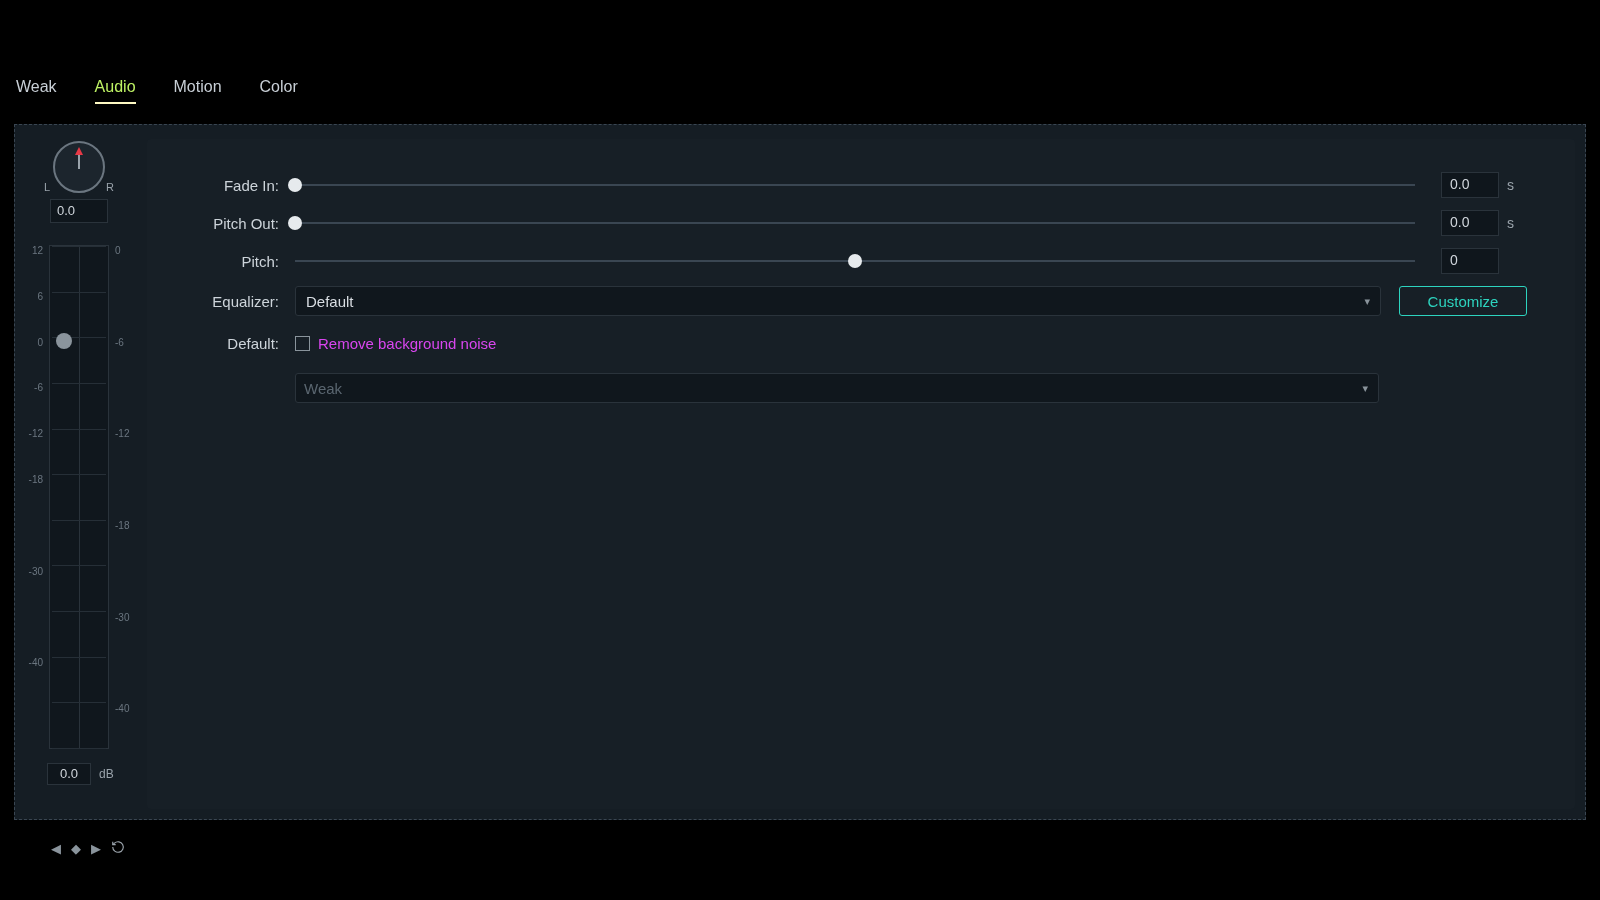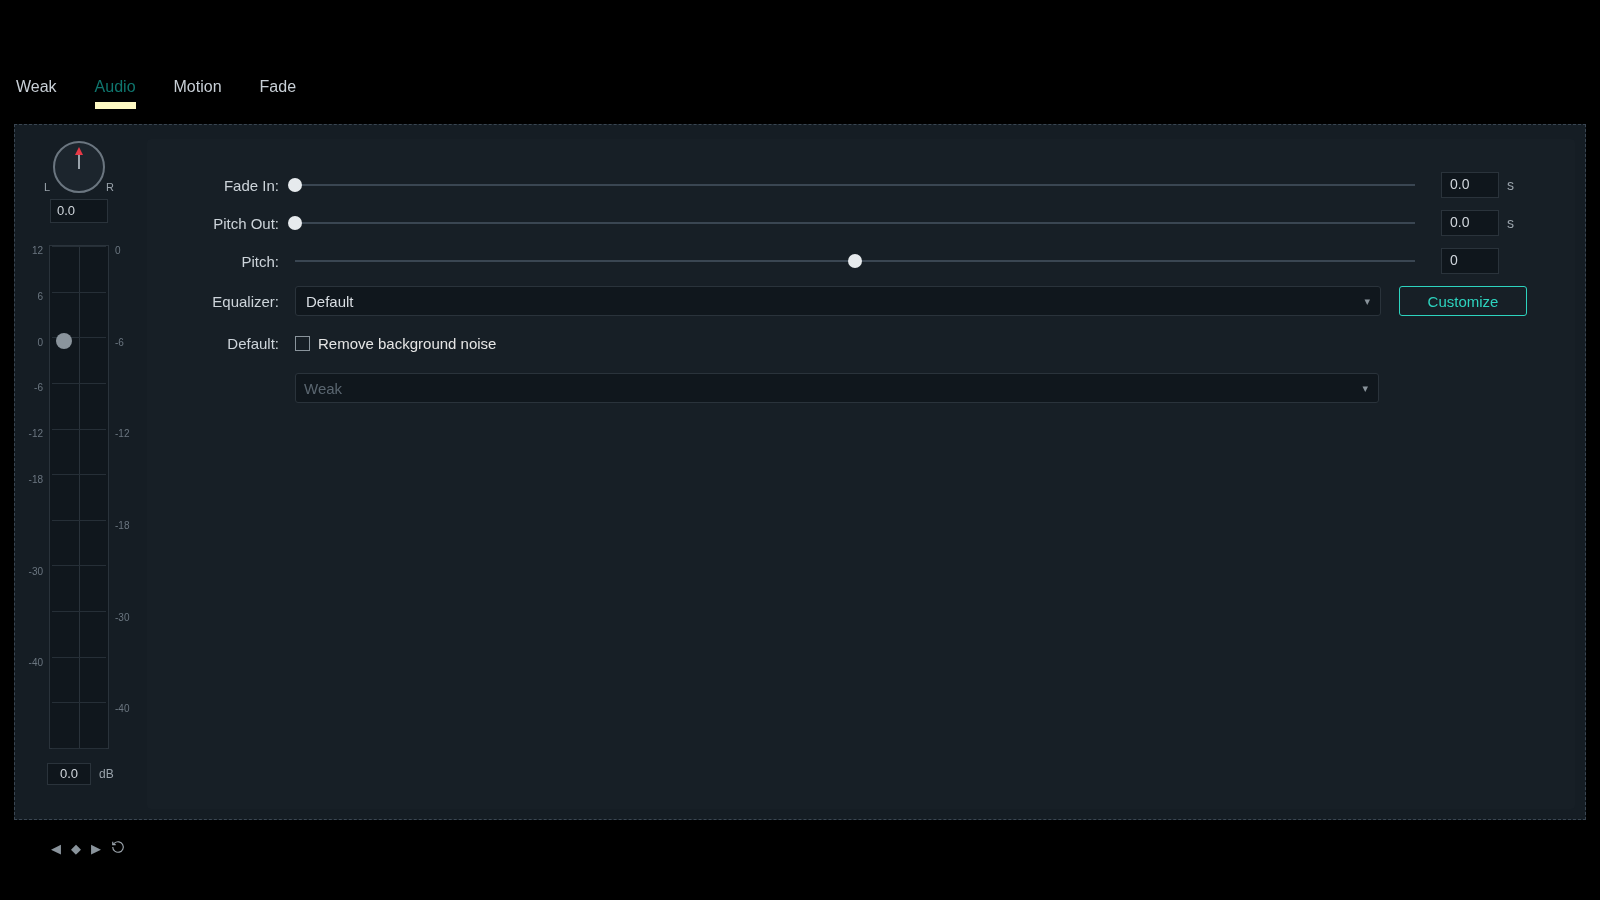--- a/index.html
+++ b/index.html
@@ -14,21 +14,21 @@
   }
   .tabs {
     position: absolute;
     top: 78px;
     left: 16px;
     display: flex;
     gap: 38px;
     font-size: 16px;
   }
   .tab { color: #c8cfd6; cursor: pointer; padding-bottom: 6px; }
-  .tab.active { color: #0f766e; border-bottom: 7px solid #fef9c3; }
+  .tab.active { color: #bef264; border-bottom: 2px solid #fef9c3; }
 
   .panel {
     position: absolute;
     top: 124px;
     left: 14px;
     right: 14px;
     bottom: 80px;
     border: 1px dashed #3a4652;
     background: #151d24;
   }
@@ -208,21 +208,21 @@
     border: 1px solid #2dd4bf;
     color: #2dd4bf;
     background: transparent;
     border-radius: 3px;
     font-size: 15px;
     display: flex; align-items:center; justify-content:center;
     cursor: pointer;
   }
   .denoise-row { height: 32px; margin-top: 6px;}
   .denoise-opts { flex:1; display:flex; flex-direction:column;}
-  .checkbox-row { display:flex; align-items:center; gap:8px; font-size:15px; color:#e5e5e5;}
+  .checkbox-row { display:flex; align-items:center; gap:8px; font-size:15px; color:#d946ef;}
   .checkbox {
     width: 15px; height: 15px;
     border: 1px solid #8a949c;
     background: transparent;
     cursor: pointer;
   }
   .denoise-level {
     margin-top: 14px;
     height: 30px;
   }
@@ -239,21 +239,21 @@
   .mini-icon { color:#8a949c; font-size:13px; cursor:pointer;}
   .reset-icon svg { width:14px; height:14px; }
 </style>
 </head>
 <body>
 
 <div class="tabs">
   <div class="tab">Weak</div>
   <div class="tab active">Audio</div>
   <div class="tab">Motion</div>
-  <div class="tab">Fade</div>
+  <div class="tab">Color</div>
 </div>
 
 <div class="panel">
 
   <div class="left-col">
     <div class="knob-wrap">
       <div class="knob">
         <div class="knob-pointer"></div>
         <div class="knob-line"></div>
       </div>

